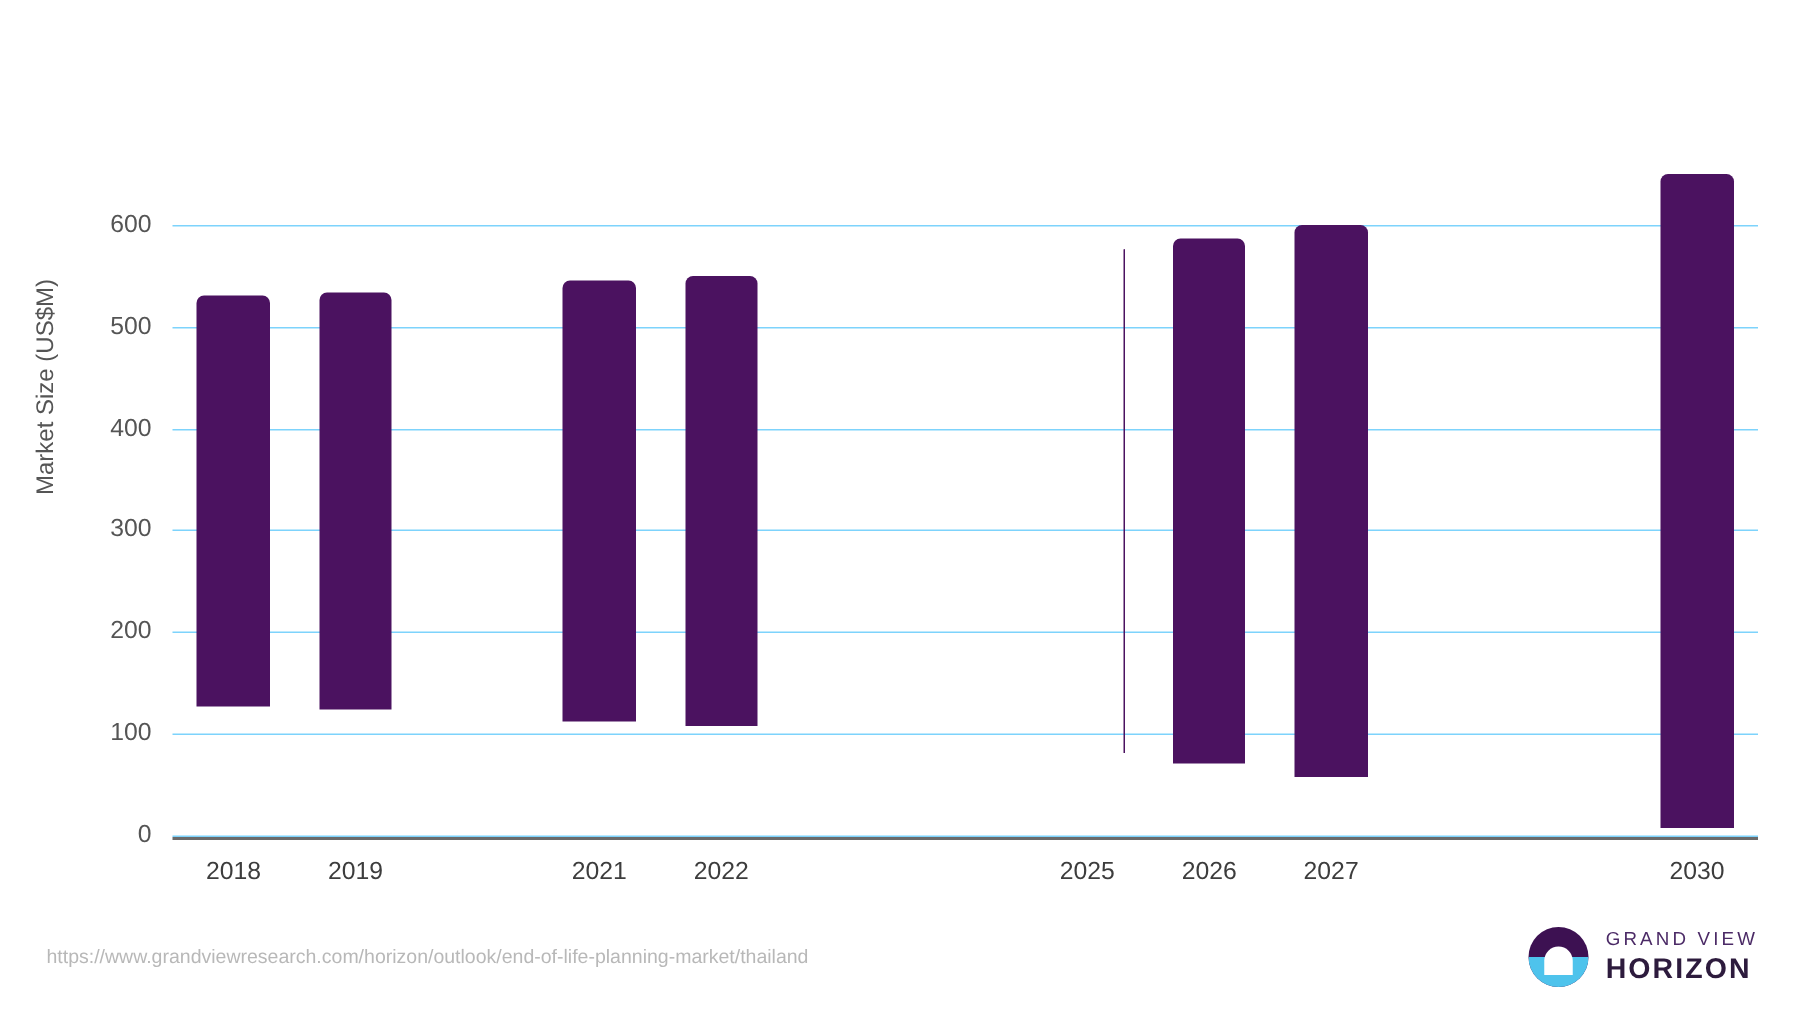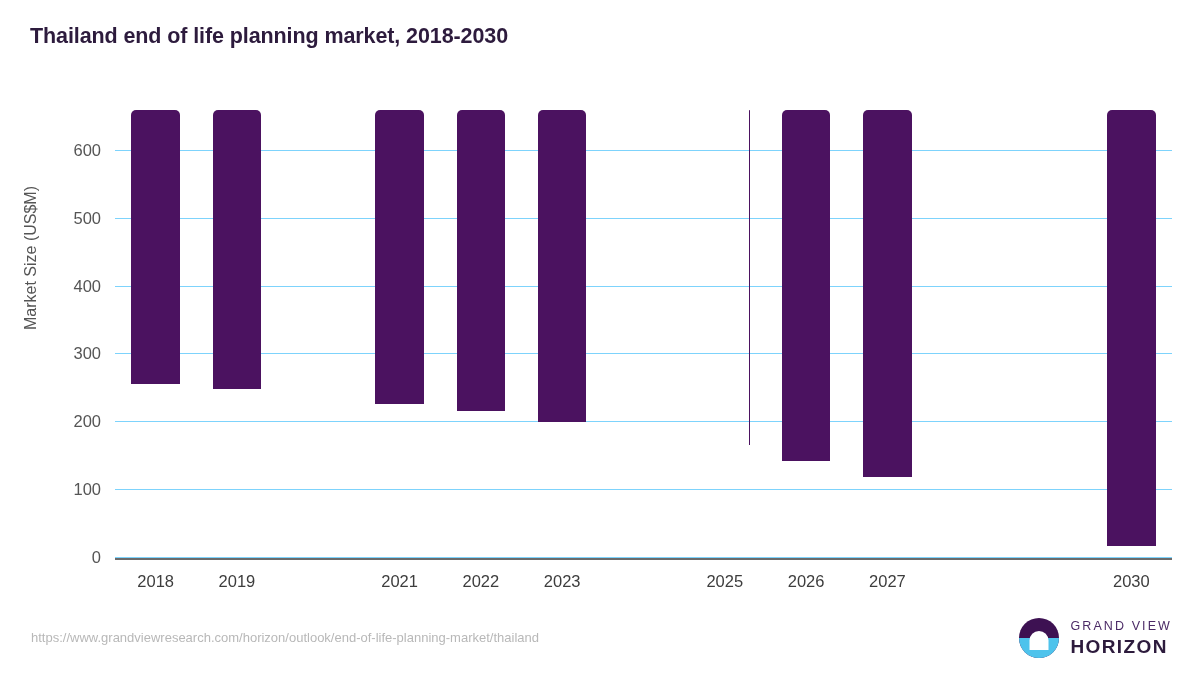--- a/index.html
+++ b/index.html
@@ -67,21 +67,21 @@
     white-space: nowrap;
   }
 
   
   .bars-layer { position: absolute; inset: 0; }
   .bar-group {
     position: absolute;
     bottom: 0;
     display: flex;
     flex-direction: column;
-    justify-content: flex-start;
+    justify-content: center;
     align-items: center;
     height: 100%;
   }
   .bar {
     width: 100%;
     background: #4b1260;
     border-radius: 5px 5px 0 0;
   }
   .x-tick-label {
     position: absolute;
@@ -154,21 +154,20 @@
     color: #2d1b3d;
     font-weight: bold;
     margin-top: 4px;
   }
 </style>
 </head>
 <body>
 
 <div id="page">
 
-  <div class="chart-title">Thailand end of life planning market, 2018-2030</div>
 
   <div class="y-axis-title">Market Size (US$M)</div>
 
   <div class="plot-area">
     <div class="grid-layer" id="grid-layer">
         <div class="gridline" style="bottom: 0px;">
           <div class="y-tick-label">0</div>
         </div>
         <div class="gridline" style="bottom: 67.8788px;">
           <div class="y-tick-label">100</div>
@@ -198,24 +197,20 @@
           <div class="bar" title="2019: 411" style="height: 278.982px; background: rgb(75, 18, 96);"></div>
           <span class="x-tick-label">2019</span>
         </div>
         <div class="bar-group" style="left: 24.6346%; width: 4.57692%;">
           <div class="bar" title="2021: 433" style="height: 293.915px; background: rgb(75, 18, 96);"></div>
           <span class="x-tick-label">2021</span>
         </div>
         <div class="bar-group" style="left: 32.3269%; width: 4.57692%;">
           <div class="bar" title="2022: 443" style="height: 300.703px; background: rgb(75, 18, 96);"></div>
           <span class="x-tick-label">2022</span>
-        </div>
-        <div class="bar-group" style="left: 40.0192%; width: 4.57692%;">
-          <div class="bar" title="2023: 459" style="height: 311.564px; background: rgb(75, 18, 96);"></div>
-          <span class="x-tick-label">2023</span>
         </div>
         <div class="bar-group" style="left: 55.4038%; width: 4.57692%; padding-left: 48px;">
           <div class="bar" title="2025: 494" style="height: 335.321px; background: rgb(75, 18, 96);"></div>
           <span class="x-tick-label">2025</span>
         </div>
         <div class="bar-group" style="left: 63.0962%; width: 4.57692%;">
           <div class="bar" title="2026: 517" style="height: 350.933px; background: rgb(75, 18, 96);"></div>
           <span class="x-tick-label">2026</span>
         </div>
         <div class="bar-group" style="left: 70.7885%; width: 4.57692%;">

